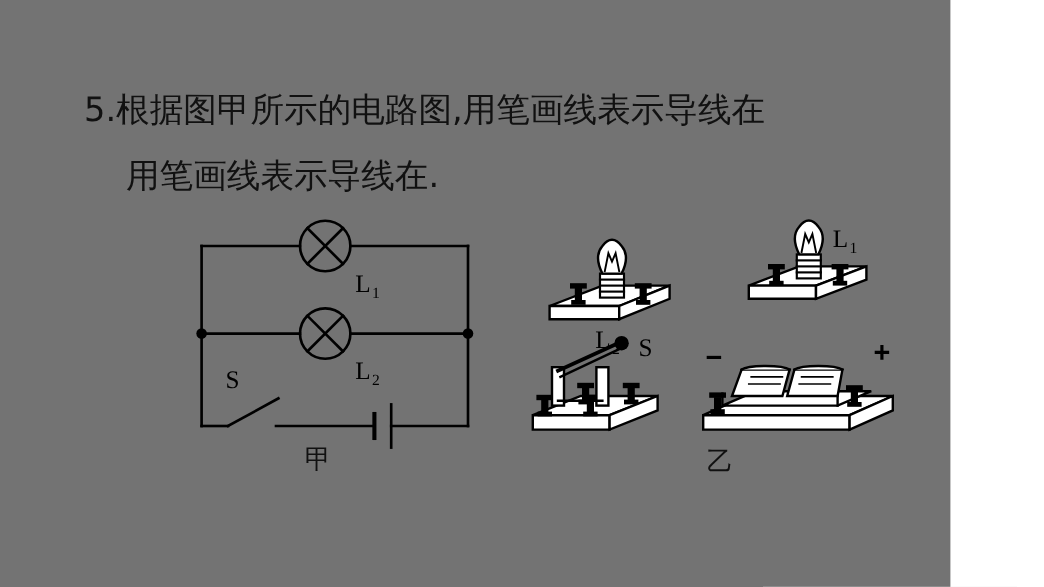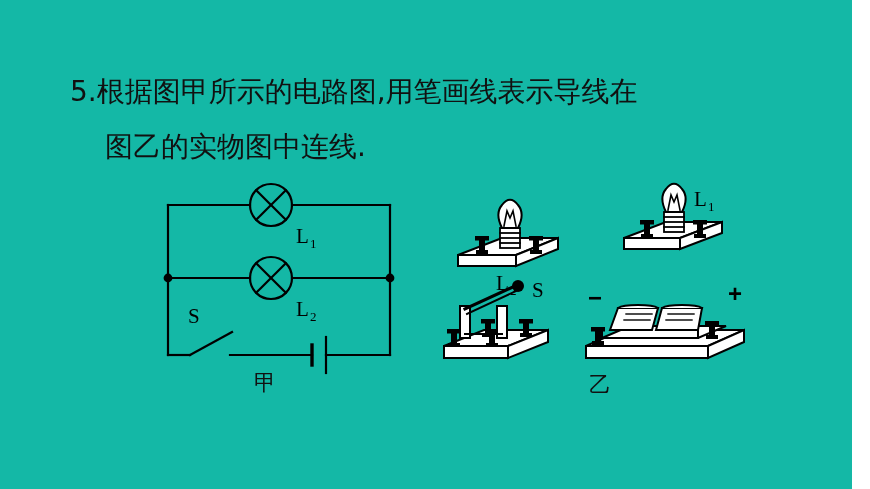--- a/index.html
+++ b/index.html
@@ -12,23 +12,23 @@
     height: 489px;
     position: relative;
     overflow: hidden;
     font-family: "Liberation Serif", serif;
     color: #000000;
   }
 
   #page {
     position: absolute;
     left: 0; top: 0;
-    width: 852px;
+    width: 792px;
     height: 489px;
-    background: #14b8a6;
+    background: #737373;
   }
 
   
   .question-block {
     position: absolute;
     left: 70px;
     top: 64px;
     width: 740px;
   }
   .q-line {
@@ -91,21 +91,21 @@
     fill: #000000;
   }
 </style>
 </head>
 <body>
 
 <div id="page">
 
   <div class="question-block">
     <div class="q-line">5.根据图甲所示的电路图,用笔画线表示导线在</div>
-    <div class="q-line indent">图乙的实物图中连线.</div>
+    <div class="q-line indent">用笔画线表示导线在.</div>
   </div>
 
   <div class="figures">
 
     <div class="fig fig-schematic">
       <svg width="290" height="185" viewBox="0 0 290 185">
 
         <g class="stroke" stroke-width="2.2">
 
           <line x1="28" y1="25" x2="110" y2="25"></line>

